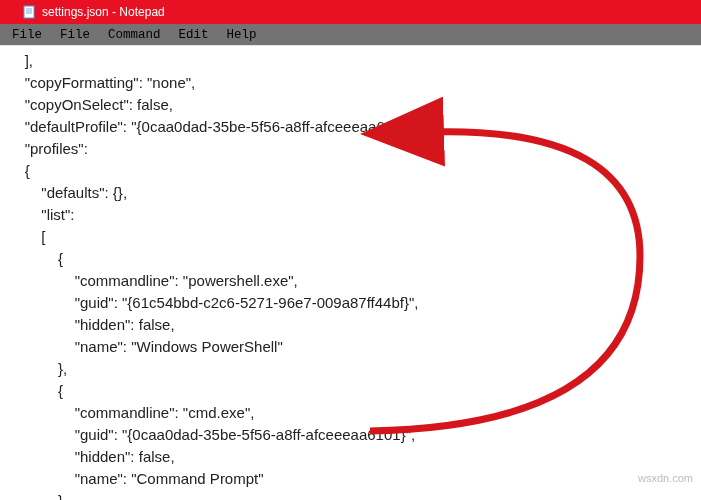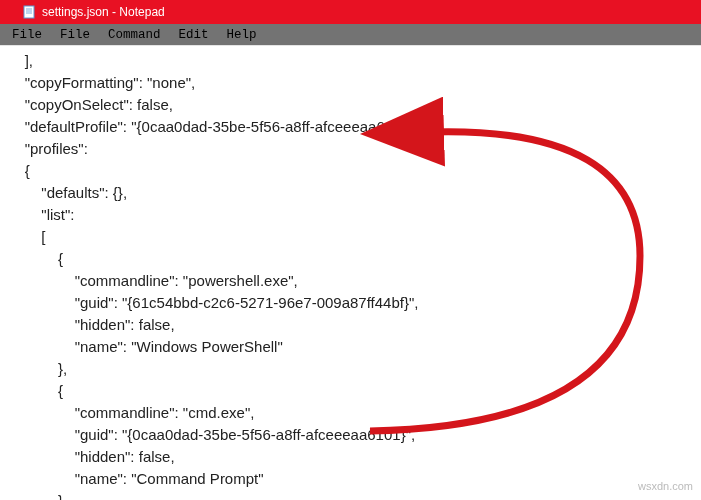--- a/index.html
+++ b/index.html
@@ -57,21 +57,21 @@
     .arrow-overlay {
       position: absolute;
       top: 46px;
       left: 0;
       width: 701px;
       height: 454px;
       pointer-events: none;
     }
     .watermark {
       position: absolute;
-      bottom: 8px;
+      bottom: 16px;
       right: 8px;
       font-size: 11px;
       color: #bbb;
       font-family: Arial, sans-serif;
     }
   </style>
 </head>
 <body>
 
 <div class="titlebar">

